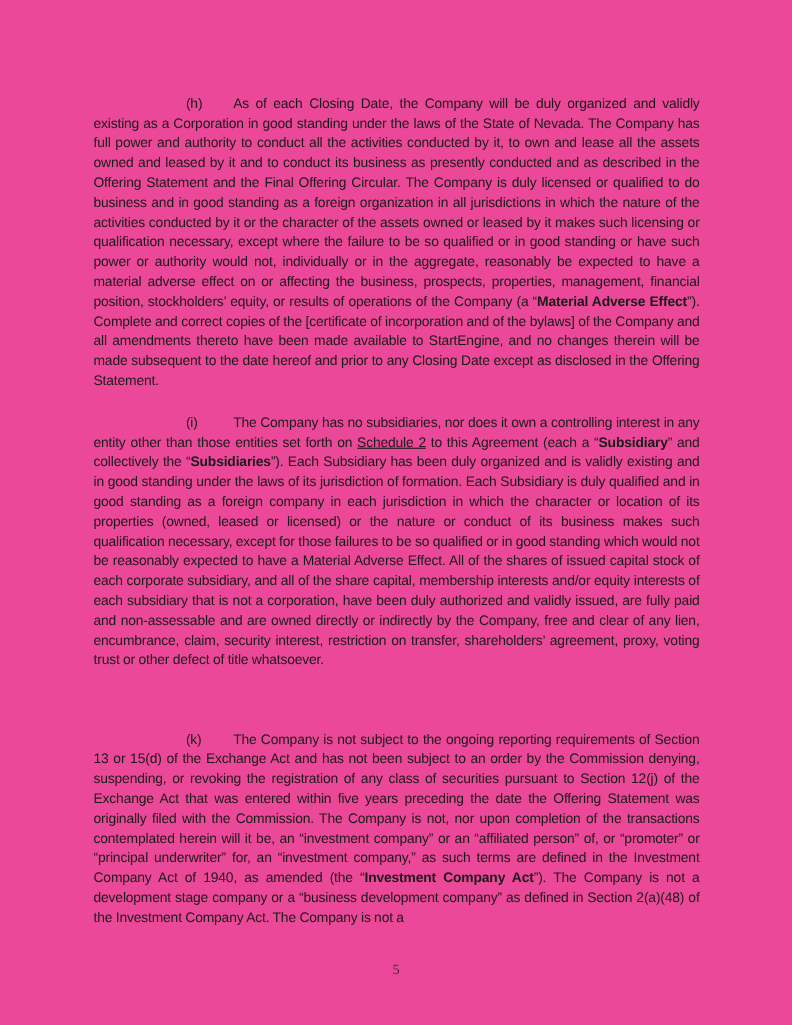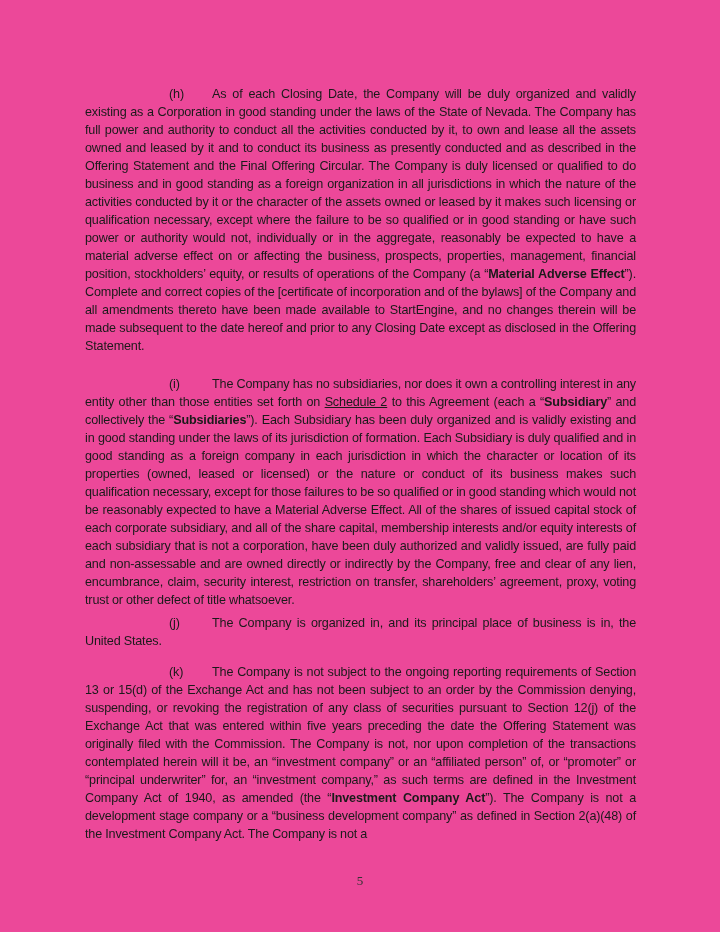--- a/index.html
+++ b/index.html
@@ -37,19 +37,18 @@
   </style>
 </head>
 <body>
 
 <div class="page">
 
   <div class="para" id="p-h"><span class="num">(h)</span><span>As of each Closing Date, the Company will be duly organized and validly existing as a Corporation in good standing under the laws of the State of Nevada.  The Company has full power and authority to conduct all the activities conducted by it, to own and lease all the assets owned and leased by it and to conduct its business as presently conducted and as described in the Offering Statement and the Final Offering Circular.  The Company is duly licensed or qualified to do business and in good standing as a foreign organization in all jurisdictions in which the nature of the activities conducted by it or the character of the assets owned or leased by it makes such licensing or qualification necessary, except where the failure to be so qualified or in good standing or have such power or authority would not, individually or in the aggregate, reasonably be expected to have a material adverse effect on or affecting the business, prospects, properties, management, financial position, stockholders’ equity, or results of operations of the Company (a “</span><b>Material Adverse Effect</b><span>”).  Complete and correct copies of the [certificate of incorporation and of the bylaws] of the Company and all amendments thereto have been made available to StartEngine, and no changes therein will be made subsequent to the date hereof and prior to any Closing Date except as disclosed in the Offering Statement.</span></div>
 
   <div class="para" id="p-i"><span class="num">(i)</span><span>The Company has no subsidiaries, nor does it own a controlling interest in any entity other than those entities set forth on </span><u>Schedule 2</u><span> to this Agreement (each a “</span><b>Subsidiary</b><span>” and collectively the “</span><b>Subsidiaries</b><span>”).  Each Subsidiary has been duly organized and is validly existing and in good standing under the laws of its jurisdiction of formation.  Each Subsidiary is duly qualified and in good standing as a foreign company in each jurisdiction in which the character or location of its properties (owned, leased or licensed) or the nature or conduct of its business makes such qualification necessary, except for those failures to be so qualified or in good standing which would not be reasonably expected to have a Material Adverse Effect.  All of the shares of issued capital stock of each corporate subsidiary, and all of the share capital, membership interests and/or equity interests of each subsidiary that is not a corporation, have been duly authorized and validly issued, are fully paid and non-assessable and are owned directly or indirectly by the Company, free and clear of any lien, encumbrance, claim, security interest, restriction on transfer, shareholders’ agreement, proxy, voting trust or other defect of title whatsoever.</span></div>
 
-  <div class="para" id="p-j"><span class="num">(j)</span><span>The Company is organized in, and its principal place of business is in, the United States.</span></div>
 
   <div class="para" id="p-k"><span class="num">(k)</span><span>The Company is not subject to the ongoing reporting requirements of Section 13 or 15(d) of the Exchange Act and has not been subject to an order by the Commission denying, suspending, or revoking the registration of any class of securities pursuant to Section 12(j) of the Exchange Act that was entered within five years preceding the date the Offering Statement was originally filed with the Commission.  The Company is not, nor upon completion of the transactions contemplated herein will it be, an “investment company” or an “affiliated person” of, or “promoter” or “principal underwriter” for, an “investment company,” as such terms are defined in the Investment Company Act of 1940, as amended (the “</span><b>Investment Company Act</b><span>”).  The Company is not a development stage company or a “business development company” as defined in Section 2(a)(48) of the Investment Company Act.  The Company is not a</span></div>
 
   <div class="page-number">5</div>
 
 </div>
 
 </body></html>

